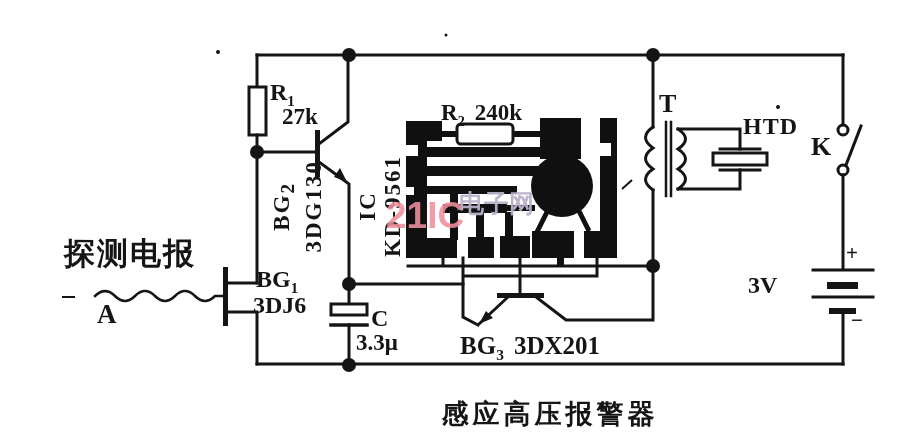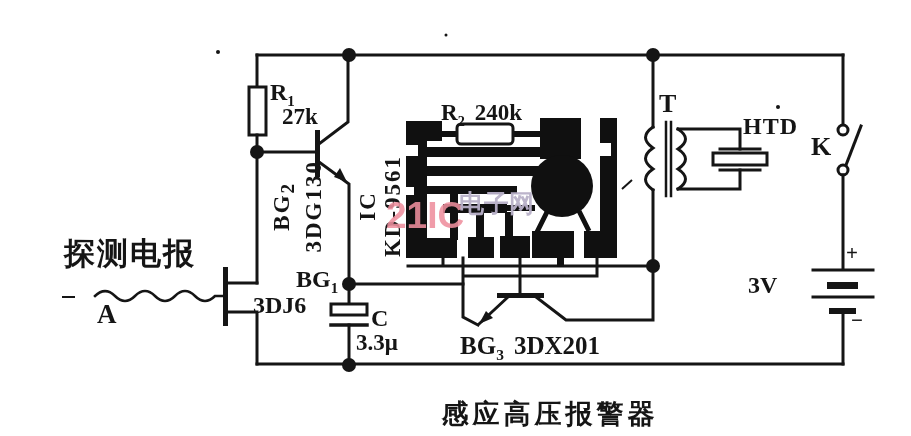--- a/index.html
+++ b/index.html
@@ -142,21 +142,21 @@
   </div>
 
   <div class="rot" style="left:315px;top:181px;width:130px;font-size:23px;">
     <div class="ln">IC</div>
     <div class="ln">KD-9561</div>
   </div>
 
   <div class="lbl" style="left:64px;top:238px;font-size:31px;letter-spacing:2px;">探测电报</div>
   <div class="lbl" style="left:97px;top:301px;font-size:27px;">A</div>
 
-  <div class="lbl" style="left:256px;top:267px;font-size:24px;margin-left:40px;"><span>BG</span><sub>1</sub></div>
+  <div class="lbl" style="left:256px;top:267px;font-size:24px;"><span>BG</span><sub>1</sub></div>
   <div class="lbl" style="left:253px;top:293px;font-size:24px;">3DJ6</div>
 
   <div class="lbl" style="left:371px;top:306px;font-size:24px;">C</div>
   <div class="lbl" style="left:356px;top:331px;font-size:23px;">3.3μ</div>
 
   <div class="lbl" style="left:460px;top:333px;font-size:25px;"><span>BG</span><sub>3</sub><span class="sp">3DX201</span></div>
 
   <div class="lbl" style="left:659px;top:91px;font-size:26px;">T</div>
   <div class="lbl" style="left:743px;top:114px;font-size:24px;letter-spacing:1px;">HTD</div>
   <div class="lbl" style="left:811px;top:134px;font-size:26px;">K</div>

